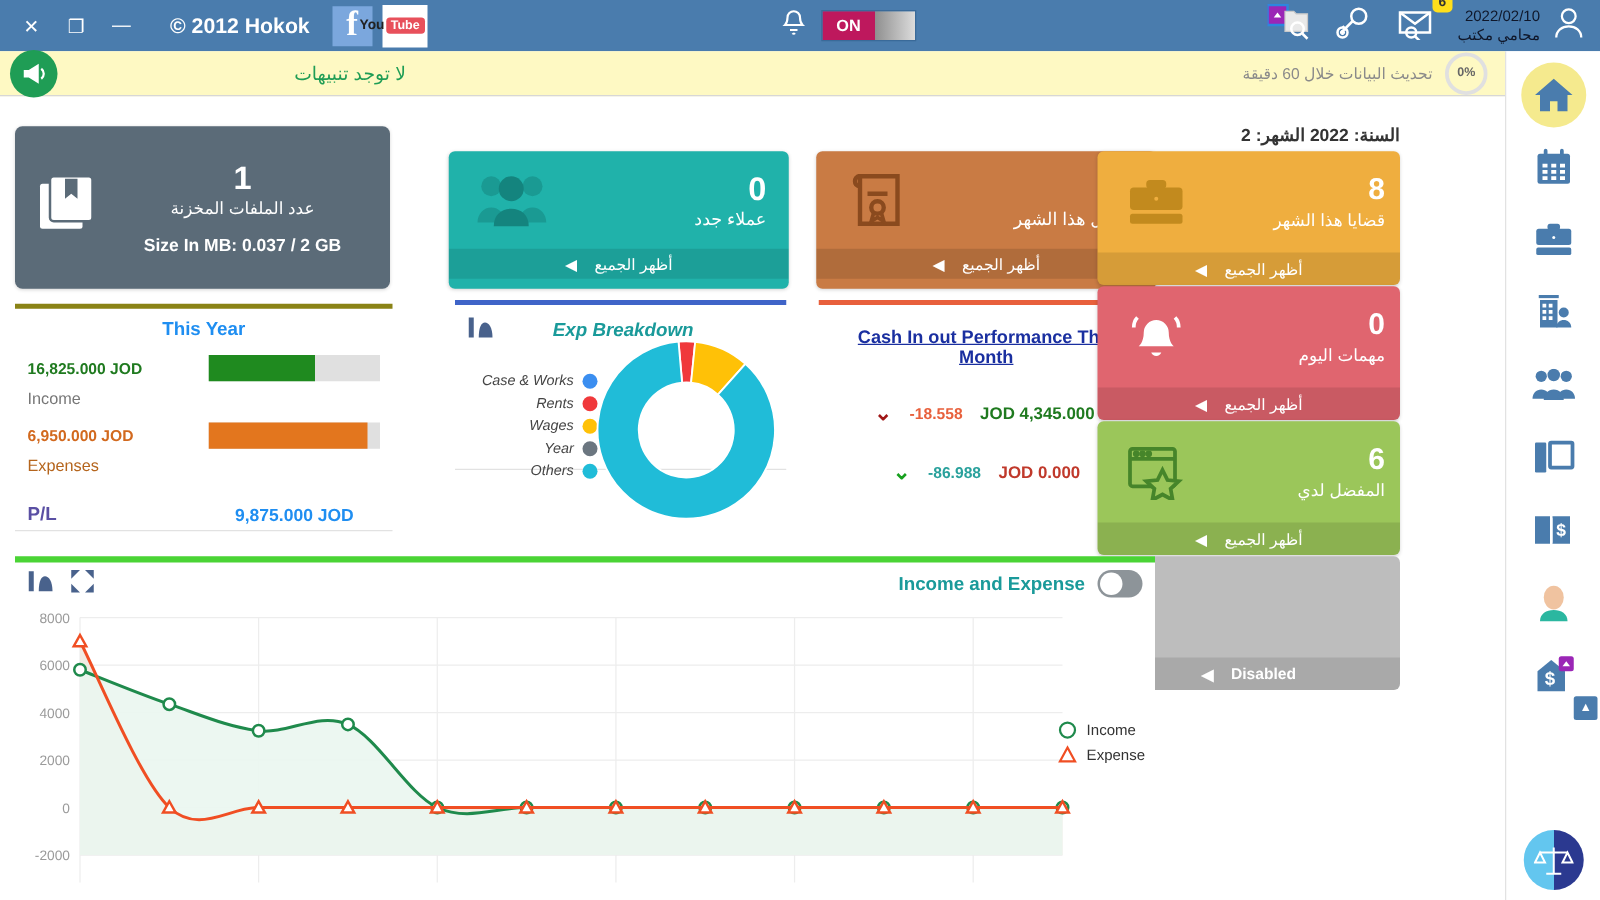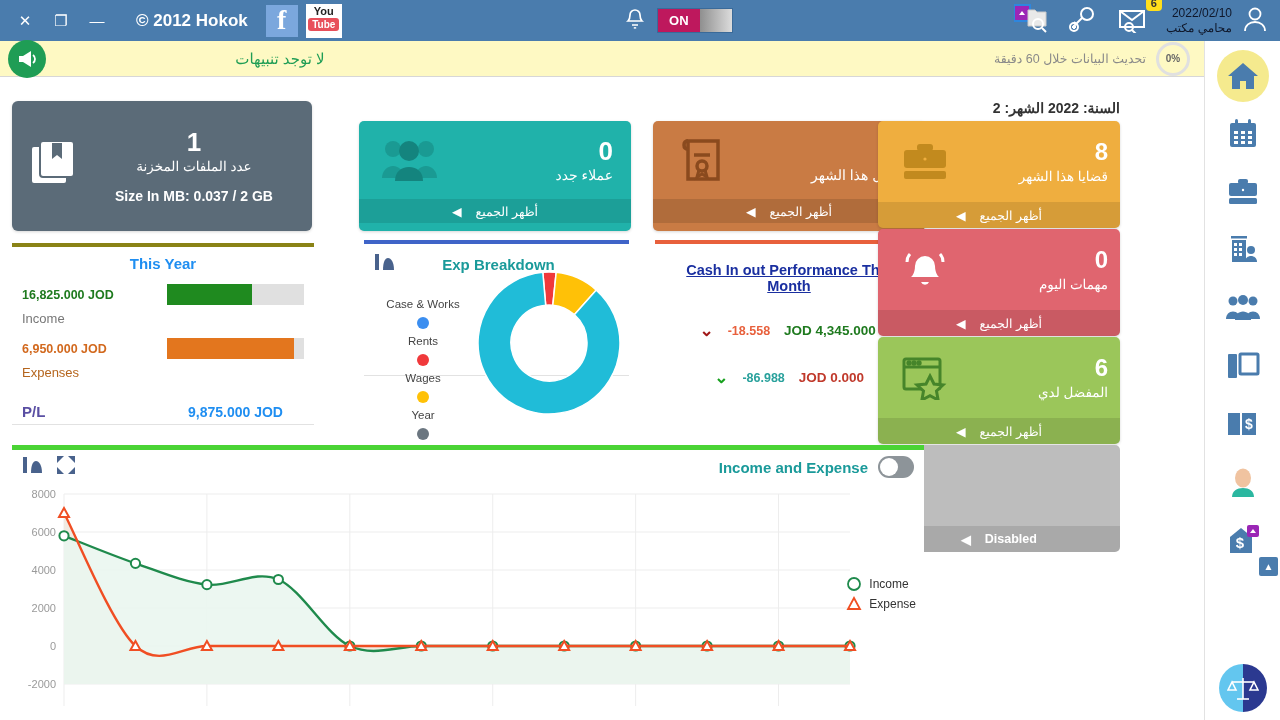--- a/index.html
+++ b/index.html
@@ -24,22 +24,22 @@
     color: #ffffff; font-weight: bold; font-size: 17px; margin-left: 22px; white-space: nowrap;
   }
   .social { display: flex; align-items: center; gap: 8px; margin-left: 18px; }
   .fb-icon {
     width: 32px; height: 32px; background: #7ba7dd; color: #ffffff;
     font-family: "Liberation Serif", serif; font-weight: bold; font-size: 28px;
     display: flex; align-items: center; justify-content: center; line-height: 1;
     padding-bottom: 2px;
   }
   .yt-icon {
-    width: 36px; height: 34px; background: #ffffff; display: flex; flex-direction: column;
-    align-items: center; justify-content: flex-start; gap: 1px; padding: 2px;
+    width: 36px; height: 34px; background: #ffffff; display: flex; flex-direction: row;
+    align-items: center; justify-content: flex-end; gap: 1px; padding: 2px;
   }
   .yt-you { font-size: 11px; font-weight: bold; color: #222; line-height: 1; }
   .yt-tube {
     font-size: 10px; font-weight: bold; color: #ffffff; background: #e8505b;
     border-radius: 3px; padding: 1px 4px; line-height: 1.1;
   }
   .tb-spacer { flex: 1; }
 
   .bell-wrap { display: flex; align-items: center; gap: 10px; }
   .bell-ico { color: #ffffff; }
@@ -162,35 +162,35 @@
     font-size: 12.5px; direction: rtl; cursor: pointer;
   }
   .stat-clients { left: 359px; top: 31px; background: #20b2aa; }
   .stat-clients .foot { background: rgba(0,0,0,0.10); }
   .stat-works { left: 653px; top: 31px; background: #c97b44; }
   .stat-works .foot { background: rgba(0,0,0,0.12); }
 
   
   .expbox {
     position: absolute; left: 364px; top: 150px; width: 265px; height: 136px;
-    background: #ffffff; border-top: 4px solid #3f64c8; border-bottom: 1px solid #e2e2e2;
+    background: #ffffff; border-top: 4px solid #3f64c8; border-bottom: 1px solid #e2e2e2; font-style: italic;
   }
   .expbox .hd { display: flex; align-items: center; padding: 8px 10px 0 10px; }
   .expbox .hd .title {
     flex: 1; text-align: center; color: #1a9a9a; font-weight: bold; font-size: 15px;
     margin-right: 18px;
   }
   .exp-body { position: relative; height: 150px; }
   .exp-legend {
     position: absolute; left: 4px; top: 22px; width: 110px;
     display: flex; flex-direction: column; gap: 6px;
   }
   .exp-legend .lg {
     display: flex; align-items: center; justify-content: flex-end; gap: 7px;
-    font-size: 11.5px; color: #444; flex-direction: column;
+    font-size: 11.5px; color: #444;
   }
   .exp-legend .dot { width: 12px; height: 12px; border-radius: 50%; }
   .donut-wrap { position: absolute; left: 112px; top: -6px; }
 
   
   .cashbox {
     position: absolute; left: 655px; top: 150px; width: 268px; height: 268px;
     background: #ffffff; border-top: 4px solid #e8603c; border-bottom: 1px solid #e2e2e2;
     padding: 10px 12px;
   }

